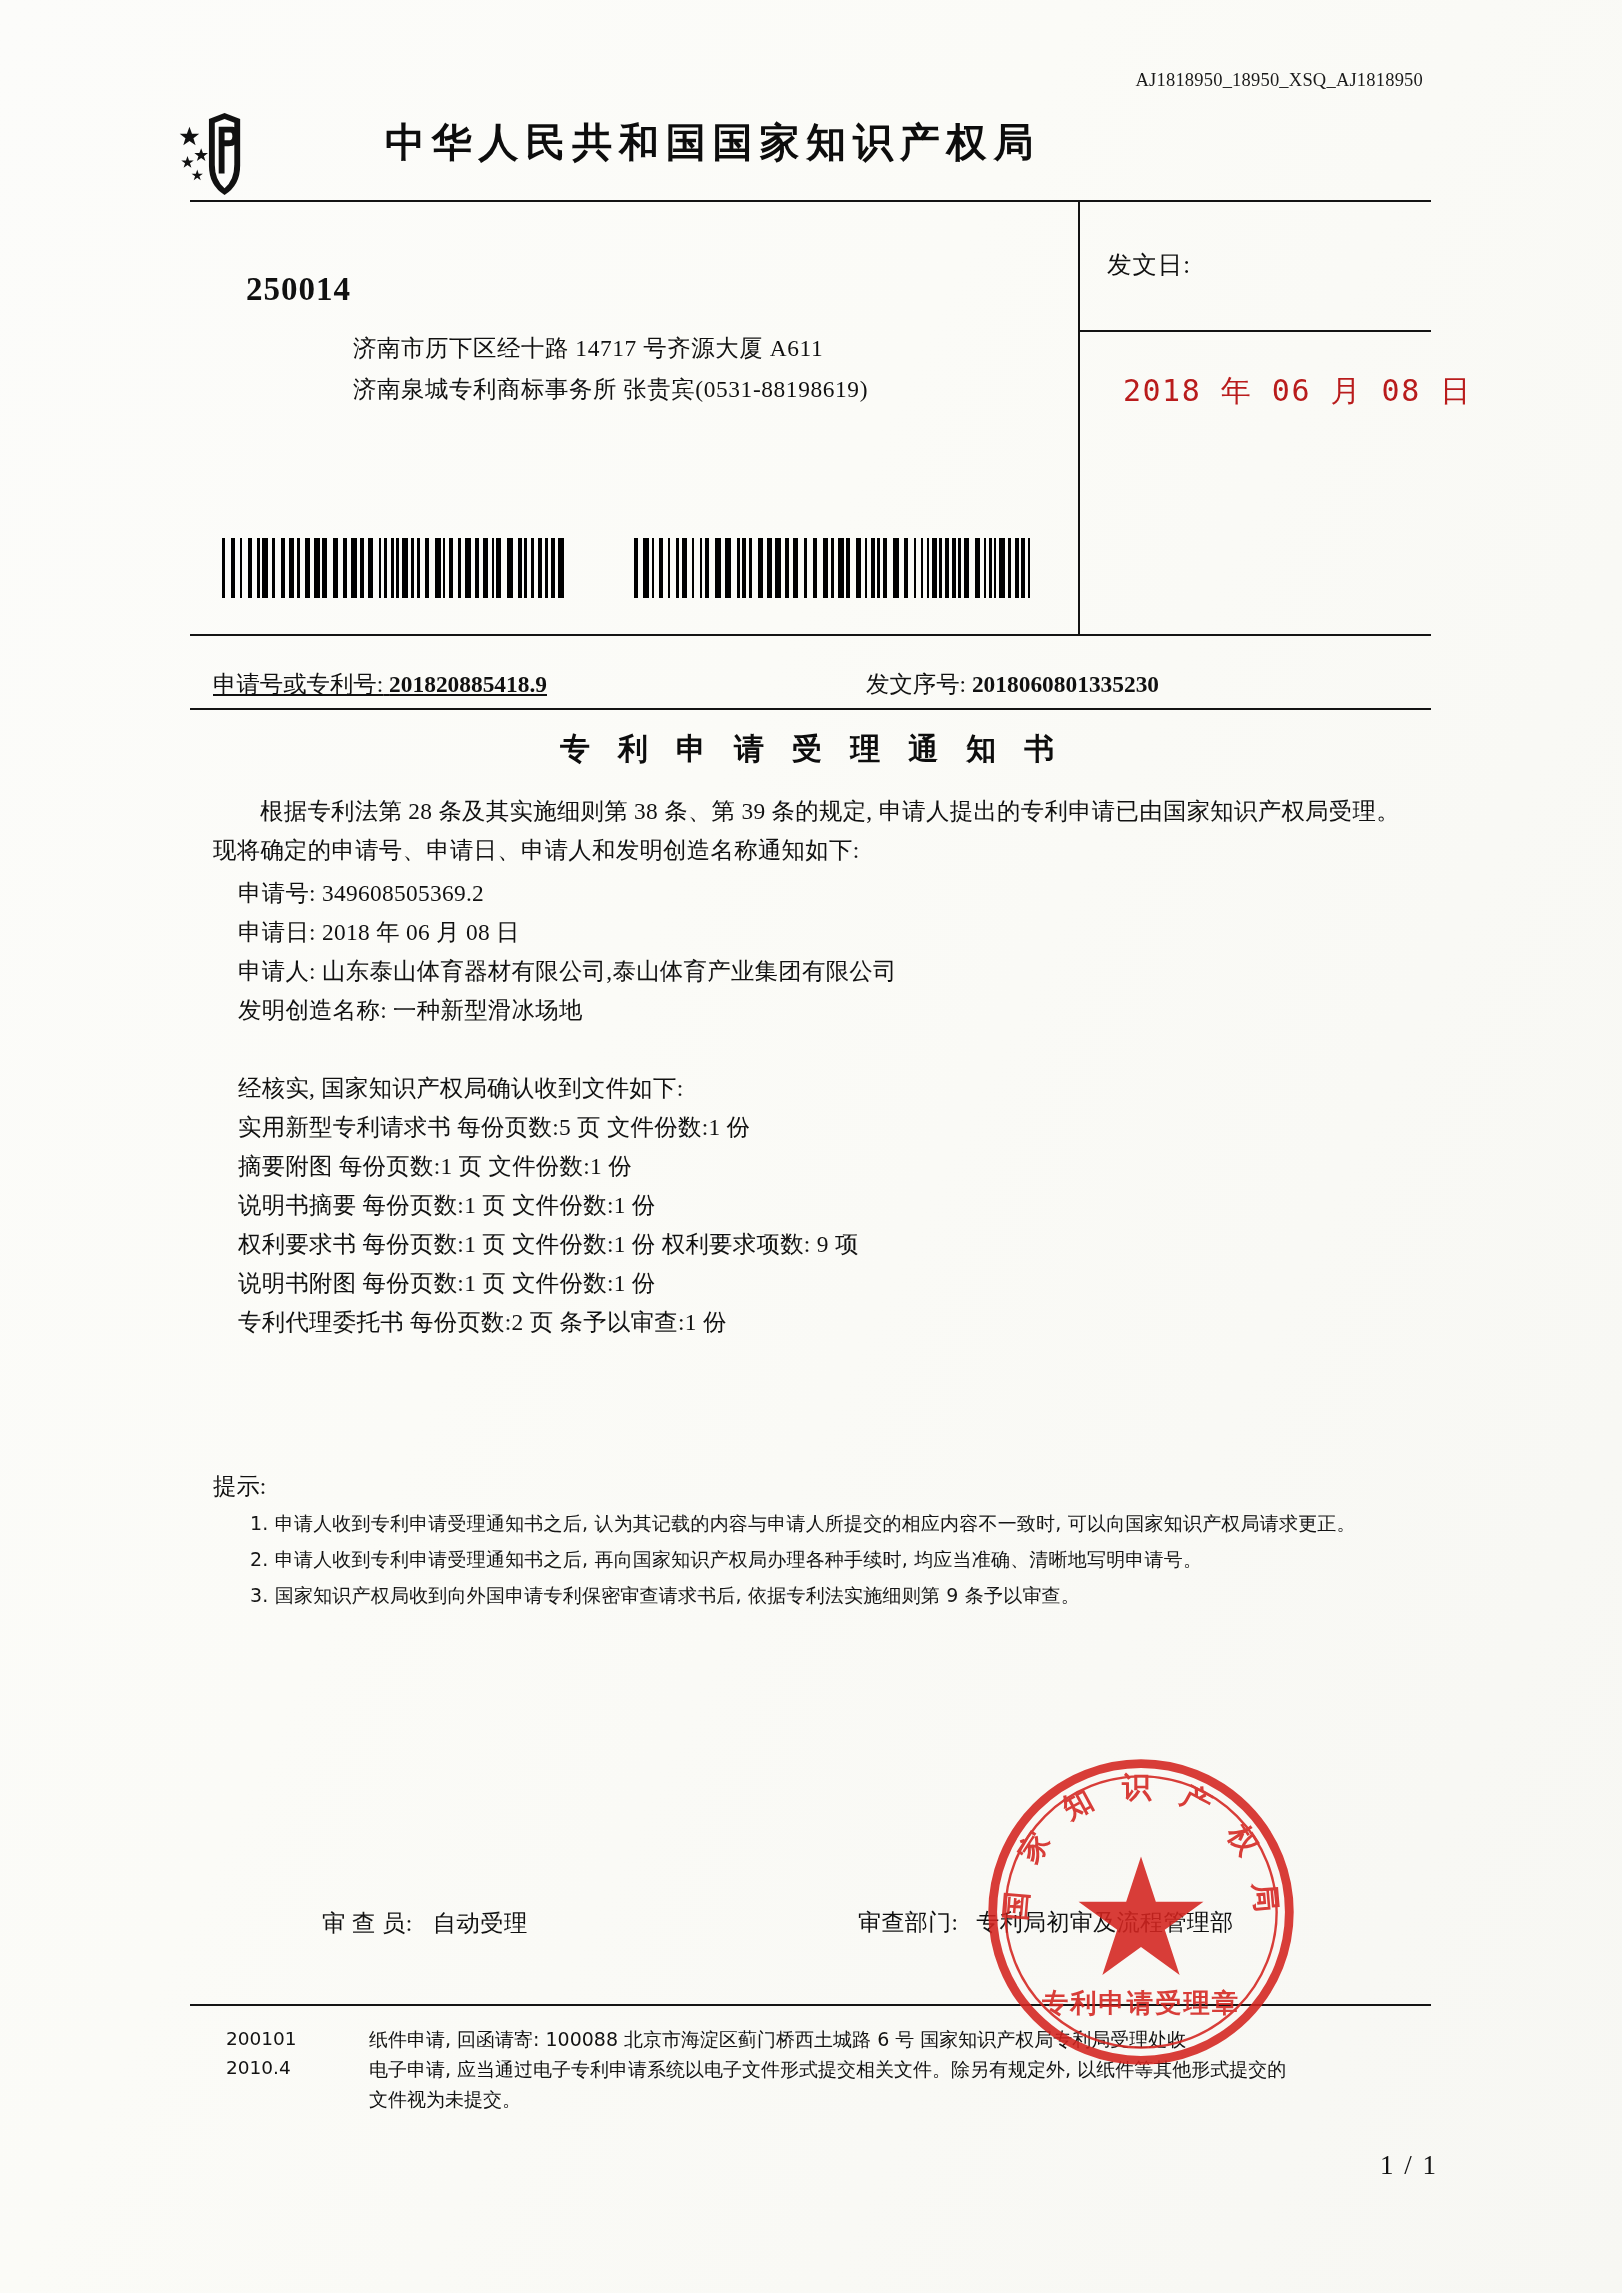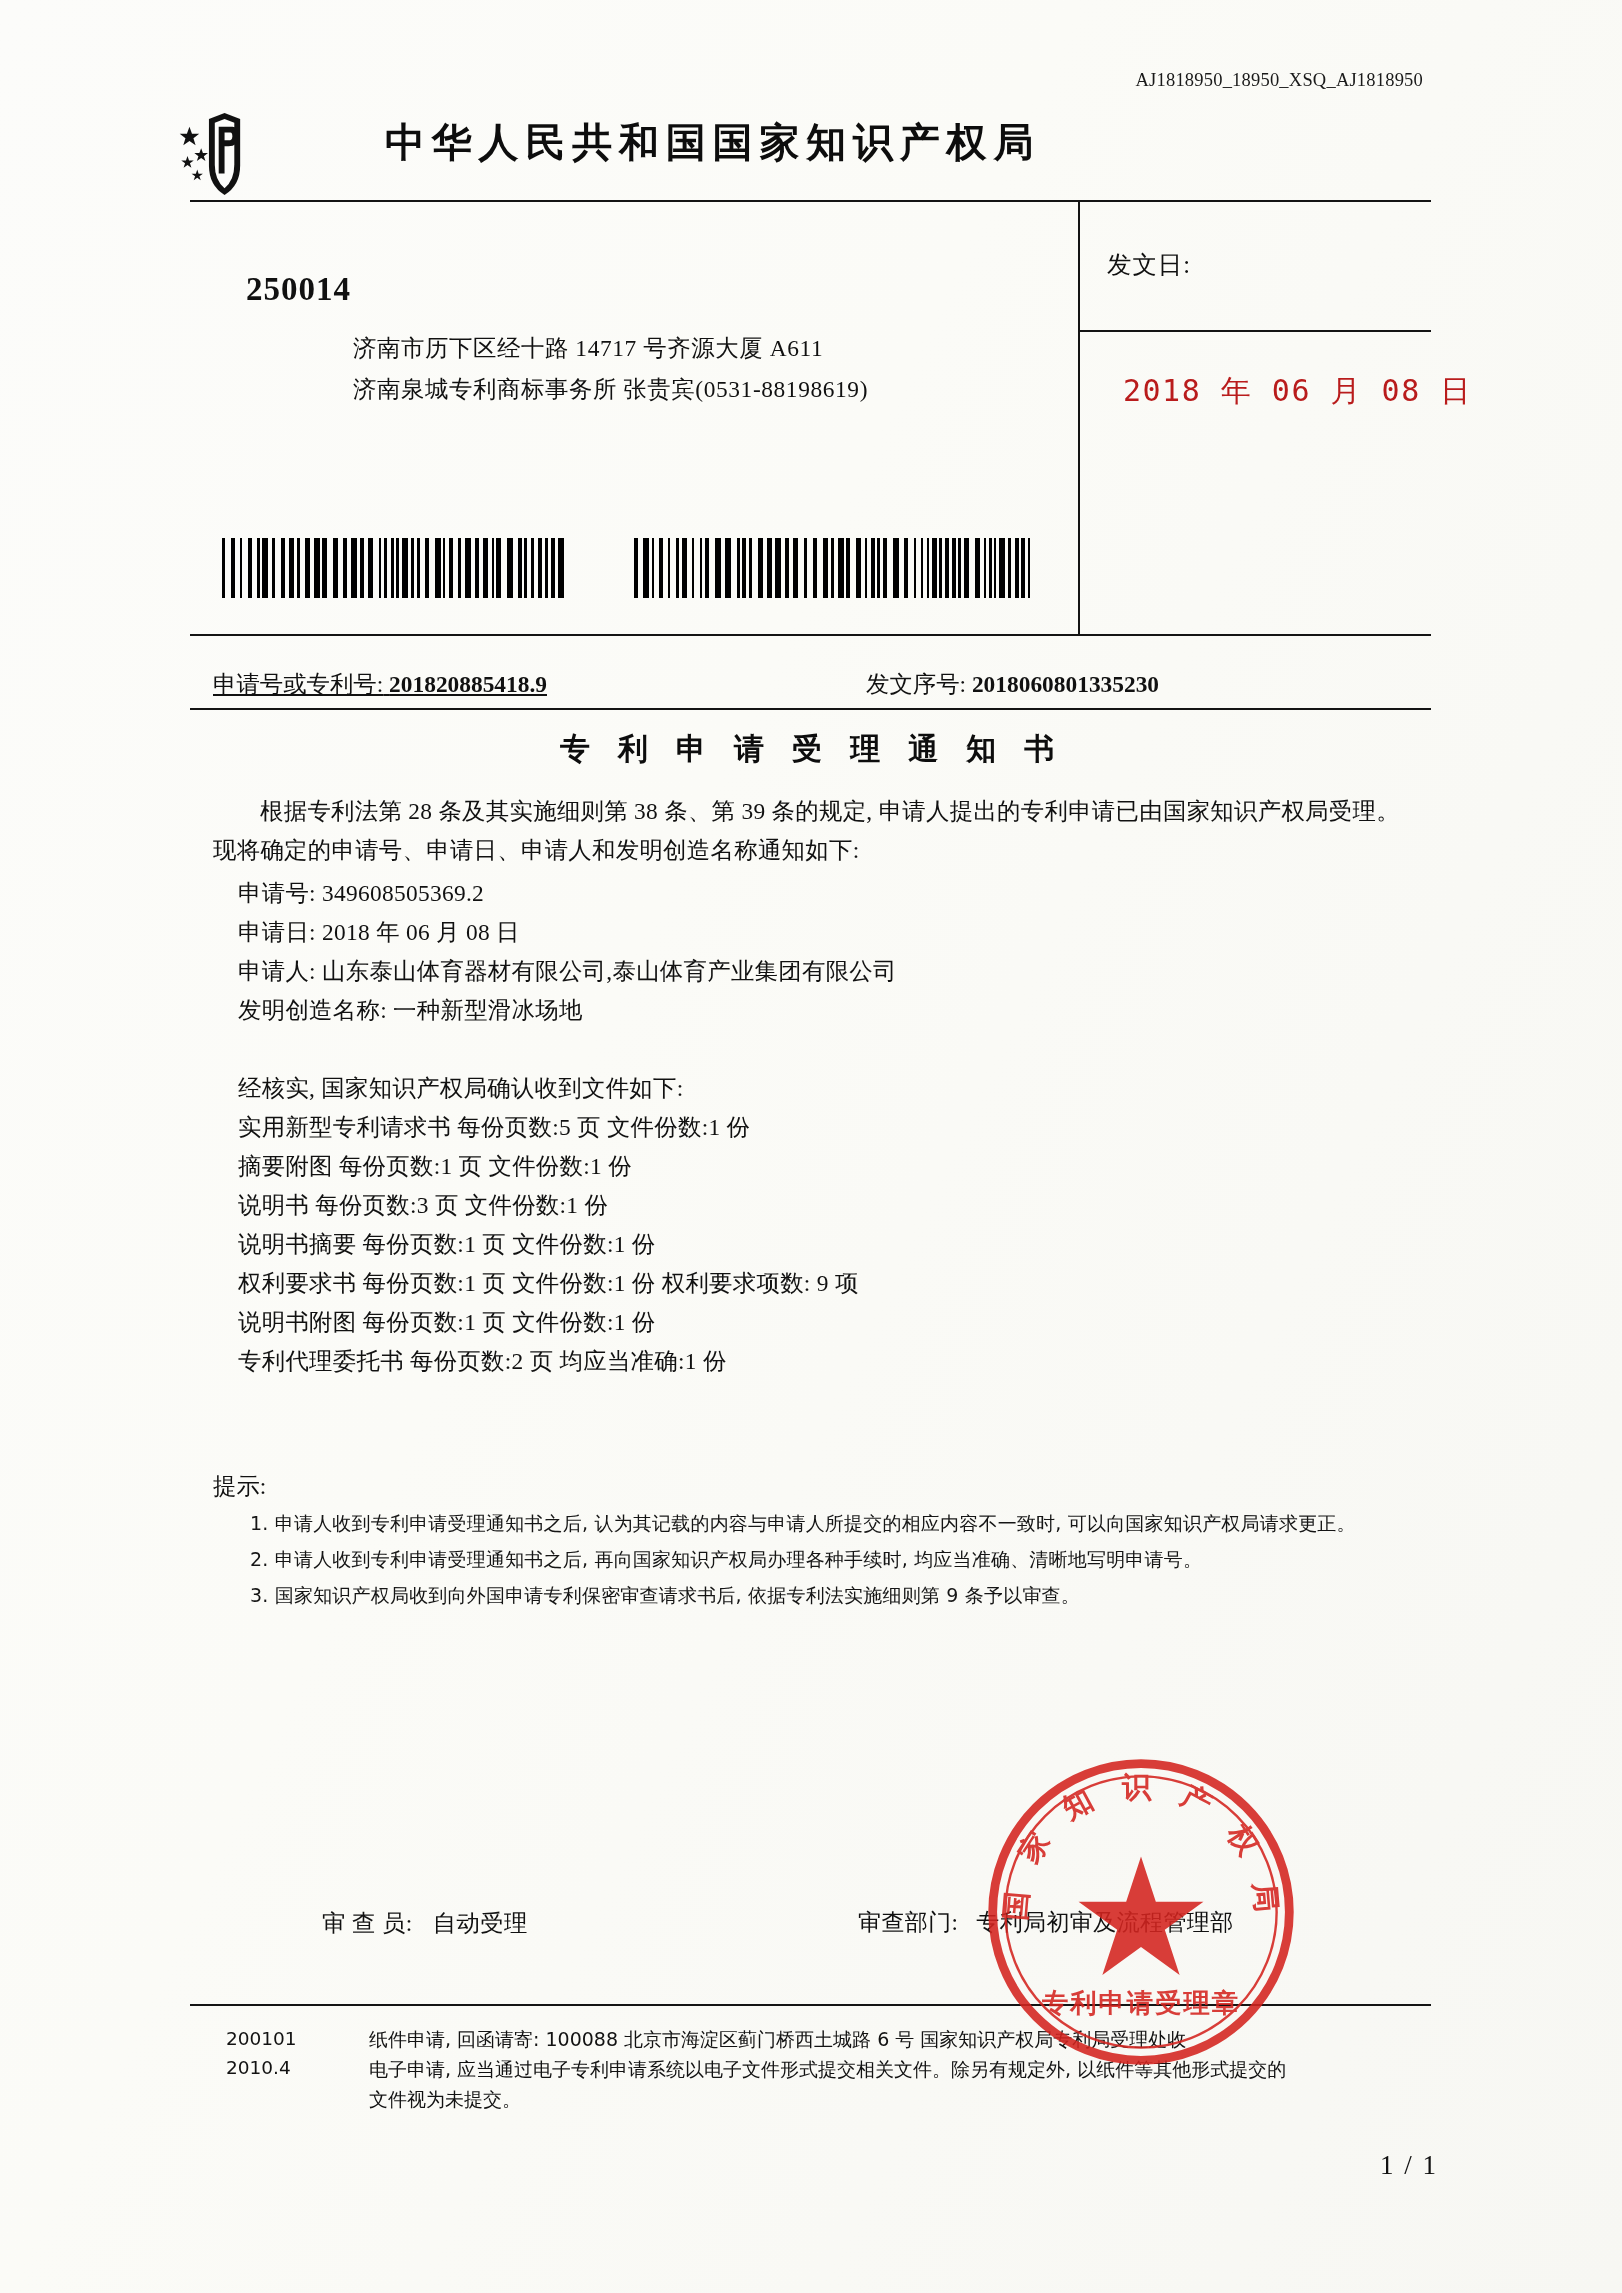--- a/index.html
+++ b/index.html
@@ -530,25 +530,24 @@
       <div class="field-list">
         <div class="field">申请号: 349608505369.2</div>
         <div class="field">申请日: 2018 年 06 月 08 日</div>
         <div class="field">申请人: 山东泰山体育器材有限公司,泰山体育产业集团有限公司</div>
         <div class="field">发明创造名称: 一种新型滑冰场地</div>
       </div>
       <div class="gap"></div>
       <div class="files-head">经核实, 国家知识产权局确认收到文件如下:</div>
       <div class="file-line">实用新型专利请求书  每份页数:5 页  文件份数:1 份</div>
       <div class="file-line">摘要附图  每份页数:1 页  文件份数:1 份</div>
-      <div class="file-line">说明书  每份页数:3 页  文件份数:1 份</div>
       <div class="file-line">说明书摘要  每份页数:1 页  文件份数:1 份</div>
       <div class="file-line">权利要求书  每份页数:1 页  文件份数:1 份  权利要求项数:   9 项</div>
       <div class="file-line">说明书附图  每份页数:1 页  文件份数:1 份</div>
-      <div class="file-line">专利代理委托书  每份页数:2 页  均应当准确:1 份</div>
+      <div class="file-line">专利代理委托书  每份页数:2 页  条予以审查:1 份</div>
     </div>
 
     <div class="notes">
       <div class="notes-head">提示:</div>
       <div class="note">1. 申请人收到专利申请受理通知书之后, 认为其记载的内容与申请人所提交的相应内容不一致时, 可以向国家知识产权局请求更正。</div>
       <div class="note">2. 申请人收到专利申请受理通知书之后, 再向国家知识产权局办理各种手续时, 均应当准确、清晰地写明申请号。</div>
       <div class="note">3. 国家知识产权局收到向外国申请专利保密审查请求书后, 依据专利法实施细则第 9 条予以审查。</div>
     </div>
 
     <div class="examiner">

